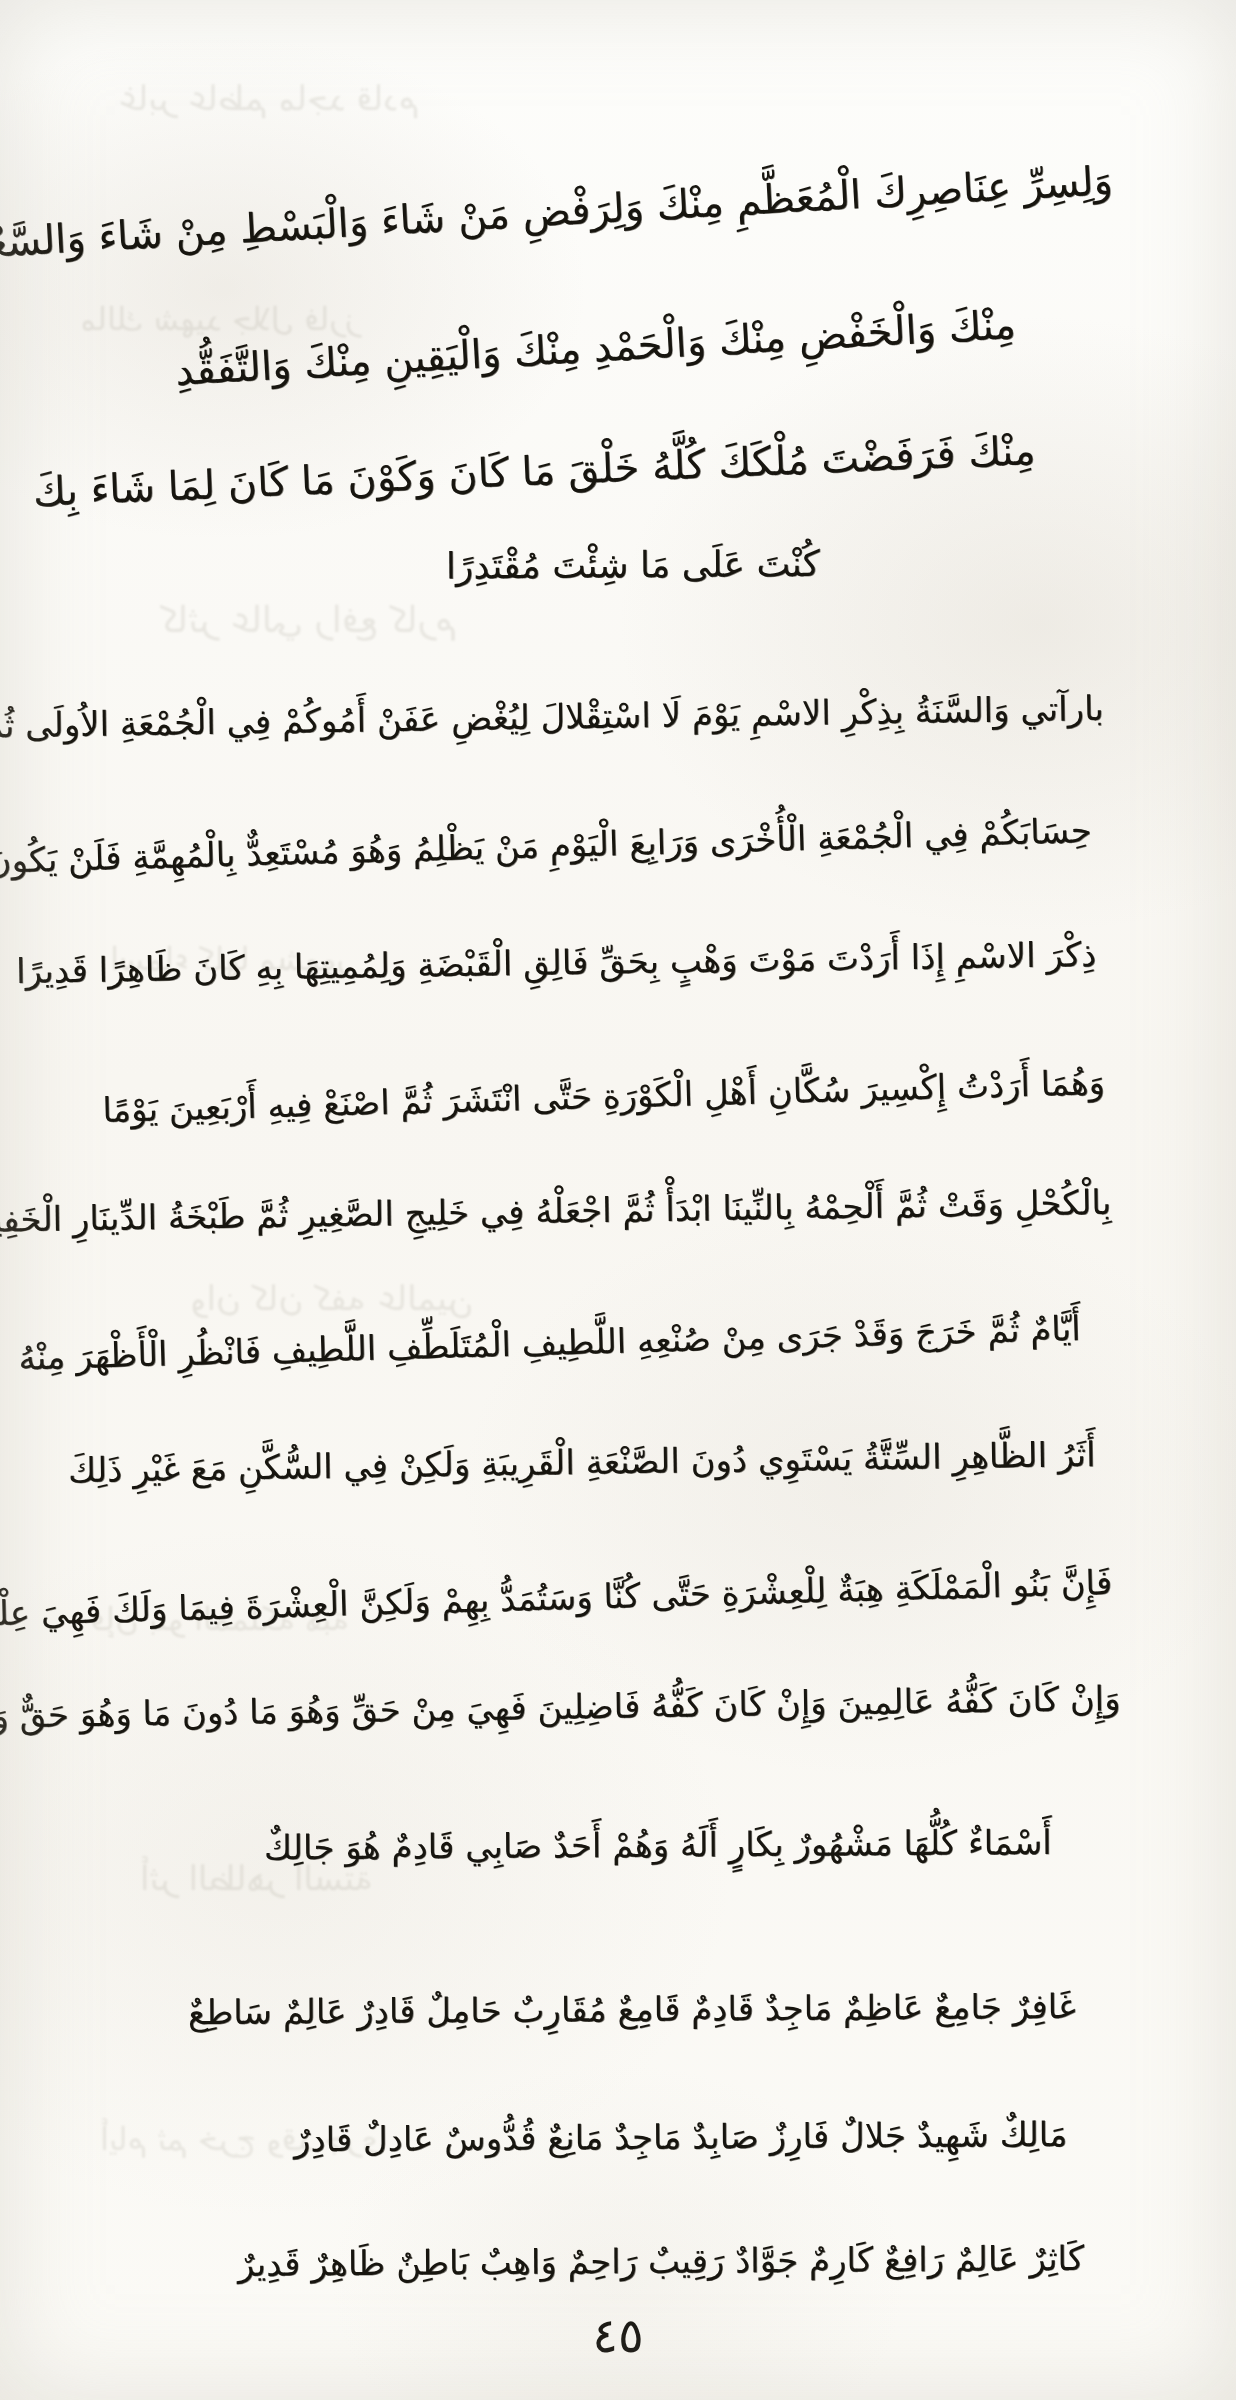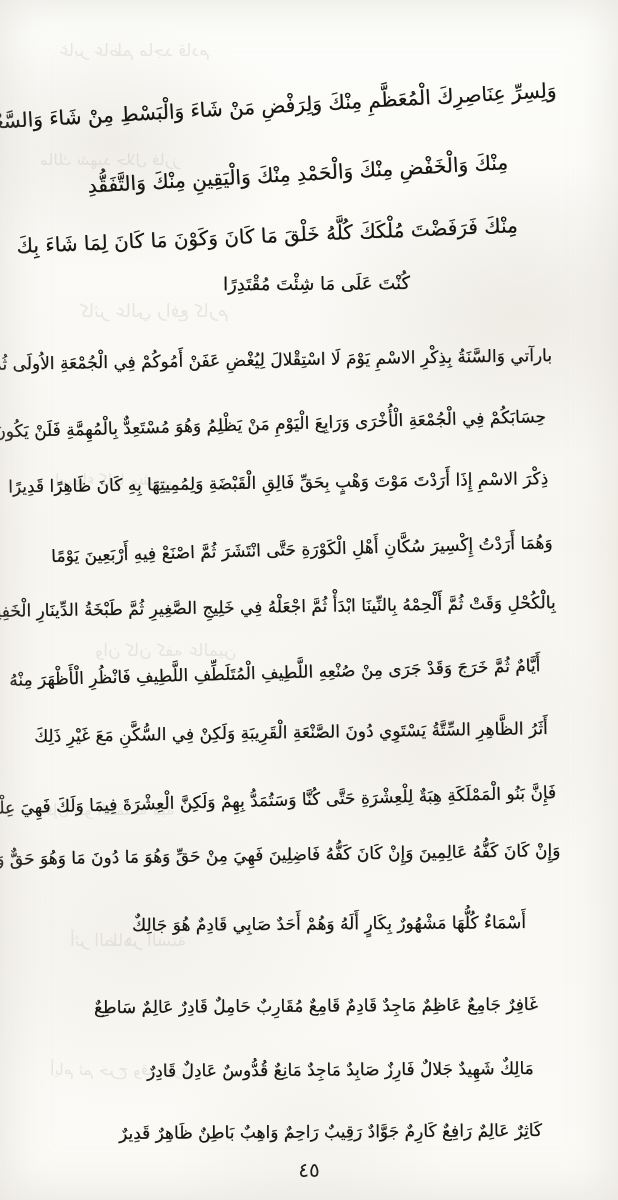--- a/index.html
+++ b/index.html
@@ -125,16 +125,16 @@
     <div class="line ink slant-c" style="top:782px; right:62px; font-size:17px;">فَإِنَّ بَنُو الْمَمْلَكَةِ هِبَةٌ لِلْعِشْرَةِ حَتَّى كُنَّا وَسَتُمَدُّ بِهِمْ وَلَكِنَّ الْعِشْرَةَ فِيمَا وَلَكَ فَهِيَ عِلْمُنَا لَكَ</div>
     <div class="line ink slant-d" style="top:840px; right:58px; font-size:17px;">وَإِنْ كَانَ كَفُّهُ عَالِمِينَ وَإِنْ كَانَ كَفُّهُ فَاضِلِينَ فَهِيَ مِنْ حَقِّ وَهُوَ مَا دُونَ مَا وَهُوَ حَقٌّ وَكُلُّ مَا لَا عِيَانَ</div>
 
     <div class="line ink slant-e" style="top:912px; right:92px; font-size:17px; letter-spacing:1.2px;">أَسْمَاءٌ كُلُّهَا مَشْهُورٌ بِكَارٍ    أَلَهُ  وَهُمْ  أَحَدٌ  صَابِي  قَادِمٌ  هُوَ جَالِكٌ</div>
     <div class="line ink slant-e" style="top:994px; right:80px; font-size:17px; letter-spacing:1.2px;">غَافِرٌ  جَامِعٌ  عَاظِمٌ  مَاجِدٌ  قَادِمٌ  قَامِعٌ  مُقَارِبٌ  حَامِلٌ  قَادِرٌ  عَالِمٌ  سَاطِعٌ</div>
     <div class="line ink slant-e" style="top:1058px; right:84px; font-size:17px; letter-spacing:1.2px;">مَالِكٌ       شَهِيدٌ جَلالٌ       فَارِزٌ صَابِدٌ مَاجِدٌ مَانِعٌ قُدُّوسٌ عَادِلٌ قَادِرٌ</div>
     <div class="line ink slant-e" style="top:1120px; right:76px; font-size:17px; letter-spacing:1.2px;">كَاثِرٌ عَالِمٌ رَافِعٌ كَارِمٌ جَوَّادٌ رَقِيبٌ رَاحِمٌ وَاهِبٌ بَاطِنٌ ظَاهِرٌ قَدِيرٌ</div>
 
   </div>
 
-  <div class="page-number" style="bottom:18px; font-size:20px;">٤٥</div>
+  <div class="page-number" style="bottom:18px; font-size:24px;">٤٥</div>
 
   <div class="edge-shadow"></div>
 </div>
 
 </body></html>

